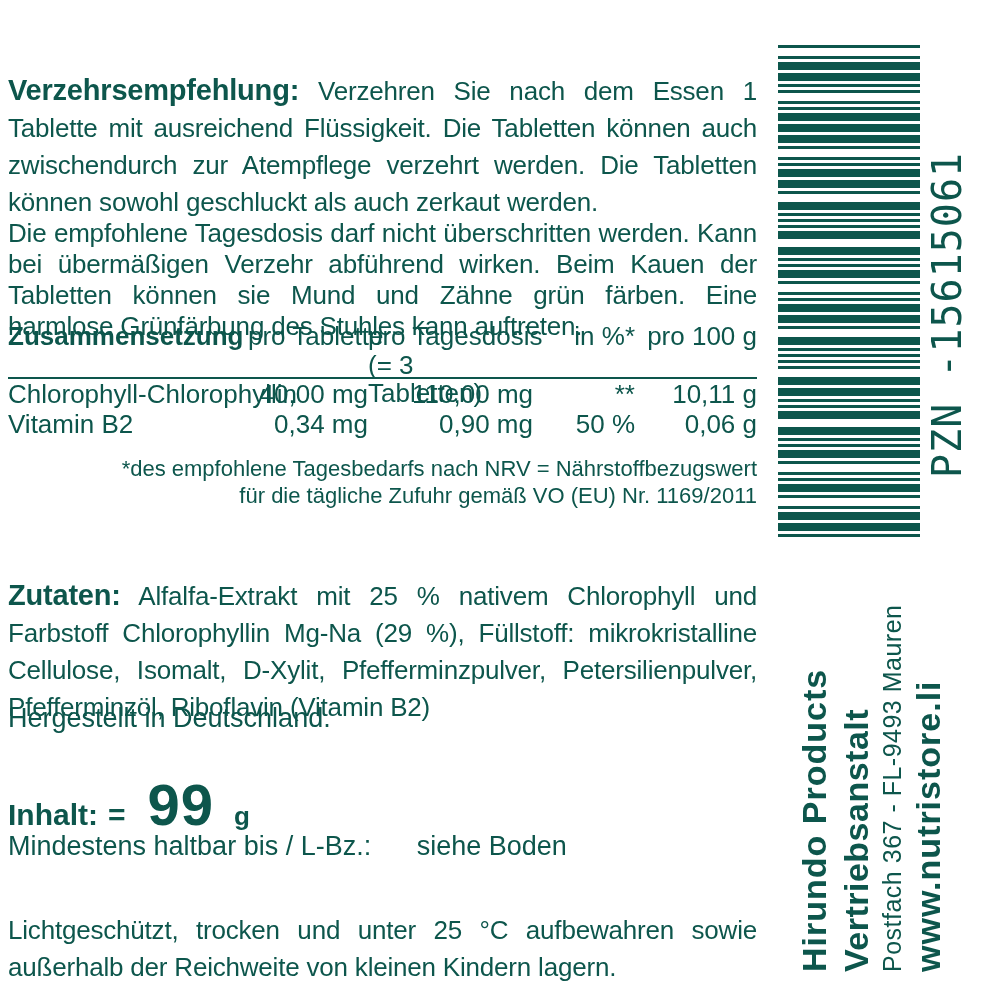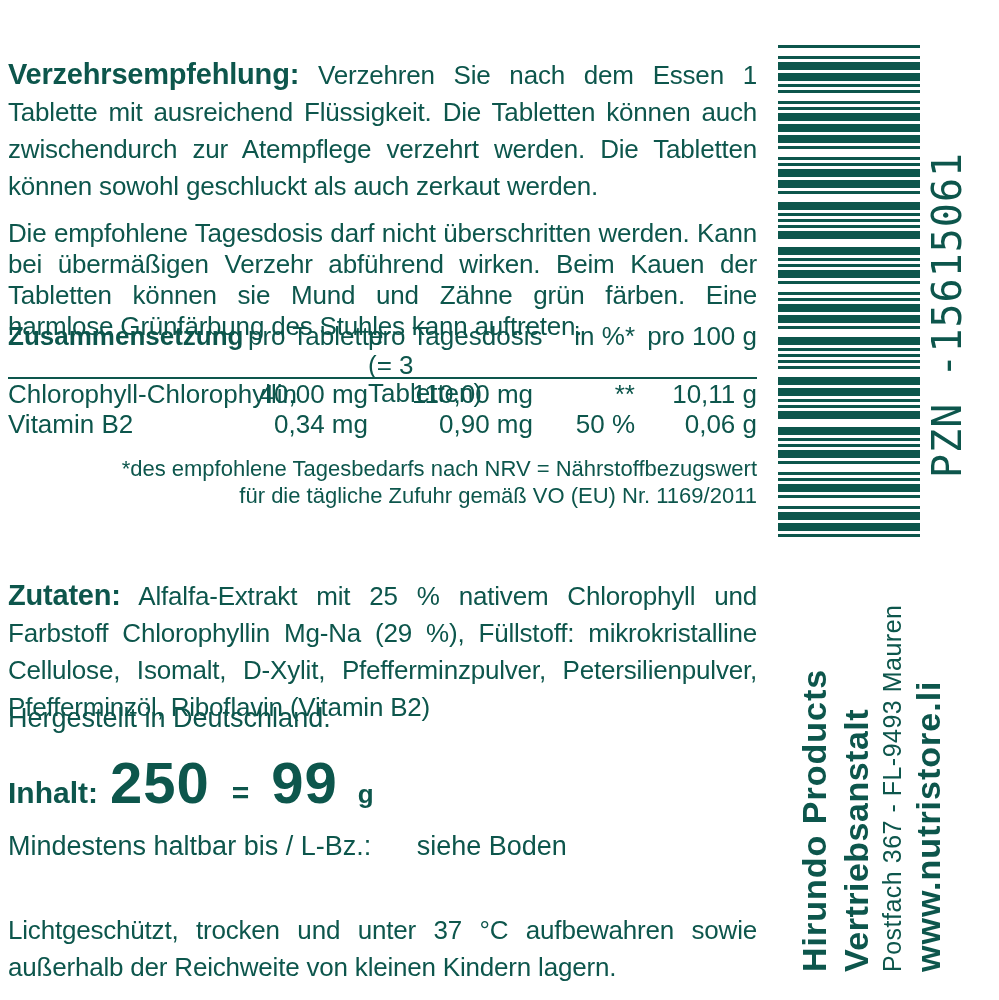--- a/index.html
+++ b/index.html
@@ -8,41 +8,41 @@
   body {
     width: 999px; height: 1000px; position: relative;
     background: #ffffff; color: var(--teal);
     font-family: "Liberation Sans", sans-serif;
     overflow: hidden;
   }
   .abs { position: absolute; }
   .main-col { left: 8px; width: 749px; }
   .para { text-align: justify; font-size: 26px; letter-spacing: -0.2px; }
   .para .lead { font-weight: bold; font-size: 29px; }
-  #dosage-para { top: 30px; line-height: 37px; }
+  #dosage-para { top: 46px; line-height: 37px; }
   #warning-para { top: 192px; line-height: 31px; }
 
   
   #comp-table { top: 321px; }
   .comp-grid { display: grid; grid-template-columns: 240px 120px 165px 102px 122px; }
   .comp-grid > div { font-size: 26px; line-height: 30px; white-space: nowrap; }
   .comp-grid .num { text-align: right; }
   .comp-title { font-weight: bold; font-size: 27px; }
   .comp-note-row { height: 28px; border-bottom: 2px solid var(--teal); }
   .comp-note { display: inline-block; margin-left: 360px; width: 165px;
                text-align: left; font-size: 26px; line-height: 28px; }
   #footnotes { top: 455px; text-align: right; font-size: 22px; line-height: 27px; }
 
   #ingredients-para { top: 551px; line-height: 37px; }
 
   #supplement-row { top: 703px; display: flex; justify-content: space-between; align-items: baseline; }
   #supplement-row .cat { font-weight: bold; font-size: 28px; }
   #supplement-row .origin { font-size: 27px; }
 
-  #contents-row { top: 754px; display: flex; align-items: baseline; font-weight: bold; }
+  #contents-row { top: 776px; display: flex; align-items: baseline; font-weight: bold; }
   #contents-row .lbl { font-size: 30px; }
   #contents-row .big { font-size: 58px; line-height: 1; margin: 0 12px; letter-spacing: 1px; }
   #contents-row .med { font-size: 30px; letter-spacing: 0.5px; }
   #contents-row .eq { font-size: 30px; margin: 0 10px; }
   #contents-row .small-unit { font-size: 26px; margin-left: 8px; }
 
   #bbd-row { top: 831px; font-size: 27px; }
   #bbd-row .val { margin-left: 38px; }
   #storage-para { top: 886px; line-height: 37px; font-size: 26px; }
 
@@ -100,32 +100,31 @@
 </div>
 
 <p class="abs main-col para" id="ingredients-para"><span class="lead">Zutaten:</span> <span>Alfalfa-Extrakt mit 25 % nativem Chlorophyll und Farbstoff Chlorophyllin Mg-Na (29 %), Füllstoff: mikrokristalline Cellulose, Isomalt, D-Xylit, Pfefferminzpulver, Petersilienpulver, Pfefferminzöl, Riboflavin (Vitamin B2)</span></p>
 
 <div class="abs main-col" id="supplement-row">
   <span class="origin">Hergestellt in Deutschland.</span>
 </div>
 
 <div class="abs main-col" id="contents-row">
   <span class="lbl">Inhalt:</span>
-  <span class="big">250</span>
   <span class="eq">=</span>
   <span class="big">99</span>
   <span class="small-unit">g</span>
 </div>
 
 <div class="abs main-col" id="bbd-row">
   <span>Mindestens haltbar bis / L-Bz.:</span>
   <span class="val">siehe Boden</span>
 </div>
 
-<p class="abs main-col para" id="storage-para">Lichtgeschützt, trocken und unter 37 °C aufbewahren sowie außerhalb der Reichweite von kleinen Kindern lagern.</p>
+<p class="abs main-col para" id="storage-para">Lichtgeschützt, trocken und unter 25 °C aufbewahren sowie außerhalb der Reichweite von kleinen Kindern lagern.</p>
 
 <div class="abs" id="barcode">
     <div class="bc-bar" style="height: 3px;"></div>
     <div class="bc-gap" style="height: 8px;"></div>
     <div class="bc-bar" style="height: 3px;"></div>
     <div class="bc-gap" style="height: 3px;"></div>
     <div class="bc-bar" style="height: 8px;"></div>
     <div class="bc-gap" style="height: 3px;"></div>
     <div class="bc-bar" style="height: 8px;"></div>
     <div class="bc-gap" style="height: 3px;"></div>

